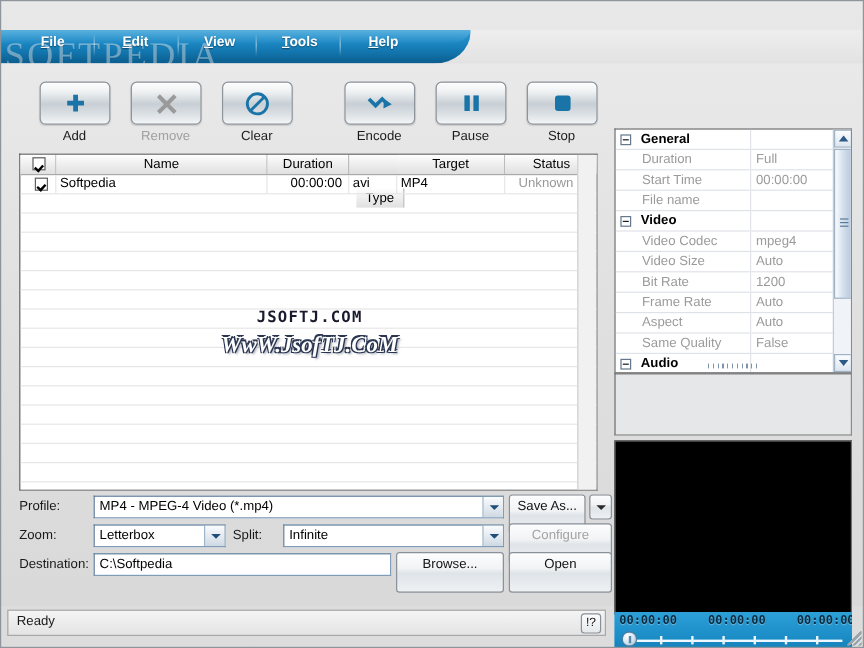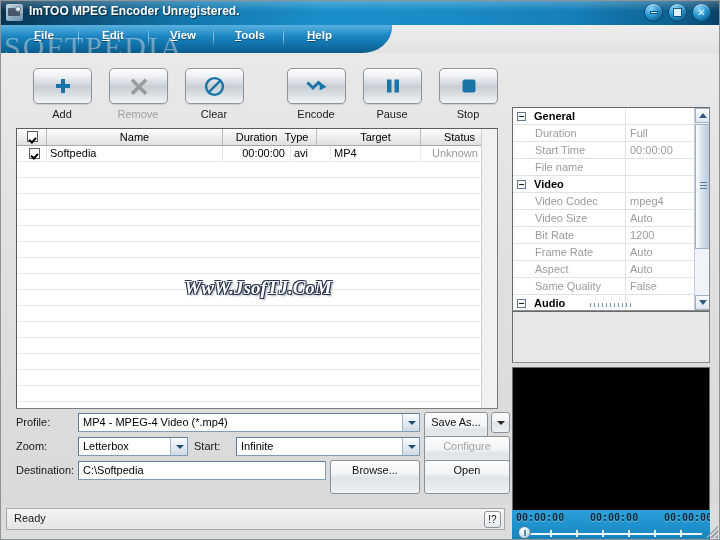--- a/index.html
+++ b/index.html
@@ -155,21 +155,21 @@
   .hcell{
     position:absolute; top:0; height:16px; line-height:16px;
     text-align:center; font-size:11px; color:#000;
     border-right:1px solid #bdbdbd;
     background:linear-gradient(180deg,#fefefe,#eeeeee 50%,#e0e0e0 100%);
     overflow:hidden; white-space:nowrap; cursor:pointer;
   }
   #hc-chk{ left:0; width:30px; }
   #hc-name{ left:30px; width:176px; }
   #hc-dur{ left:206px; width:68px; }
-  #hc-type{ left:260px; width:40px; }
+  #hc-type{ left:280px; width:40px;margin-top:28px; }
   #hc-target{ left:314px; width:90px; }
   #hc-status{ left:404px; width:77px; border-right:none; }
   .hdr-chk{
     position:absolute; left:10px; top:2px; width:11px; height:11px;
     background:#fff; border:1px solid #5a5a5a;
   }
   .hdr-chk:after{
     content:""; position:absolute; left:2px; top:4px; width:3px; height:5px;
     border:solid #000; border-width:0 2px 2px 0; transform:rotate(42deg);
   }
@@ -379,41 +379,20 @@
   #outer-border{
     position:absolute; left:0; top:0; width:720px; height:540px;
     border:1px solid #8e9499; pointer-events:none;
   }
 </style>
 </head>
 <body>
 
 <div id="app">
 
-  <div id="titlebar">
-    <div class="app-icon">
-      <div class="cam"></div>
-        <div class="lens"></div>
-    </div>
-    <div id="title-text">ImTOO MPEG Encoder Unregistered.</div>
-
-    <div class="winbtn" id="btn-min">
-      <i>
-          <span class="bar"></span>
-        </i>
-    </div>
-    <div class="winbtn" id="btn-max">
-      <i>
-          <span class="box"></span>
-        </i>
-    </div>
-    <div class="winbtn" id="btn-close">
-      <i>✕</i>
-    </div>
-  </div>
 
   <div id="menubar">
     <div id="menu-blue"></div>
 
     <div class="menu-item" id="mi-file"><u>F</u><span>ile</span></div>
     <div class="msep" id="ms1"></div>
     <div class="menu-item" id="mi-edit"><u>E</u><span>dit</span></div>
     <div class="msep" id="ms2"></div>
     <div class="menu-item" id="mi-view"><u>V</u><span>iew</span></div>
     <div class="msep" id="ms3"></div>
@@ -523,39 +502,40 @@
         <div class="fl-row" style="top:129px;"></div>
         <div class="fl-row" style="top:145px;"></div>
         <div class="fl-row" style="top:161px;"></div>
         <div class="fl-row" style="top:177px;"></div>
         <div class="fl-row" style="top:193px;"></div>
         <div class="fl-row" style="top:209px;"></div>
         <div class="fl-row" style="top:225px;"></div>
         <div class="fl-row" style="top:241px;"></div>
         <div class="fl-row" style="top:257px;"></div>
 
+        <div id="wm-j1">JSOFTJ.COM</div>
         <div id="wm-j2">WwW.JsofTJ.CoM</div>
 
         <div id="fl-scroll"></div>
       </div>
 
       <div class="lbl" style="left:8px; top:363px;">Profile:</div>
       <div class="combo" style="left:70px; top:360px; width:342px;">
         <span>MP4 - MPEG-4 Video  (*.mp4)</span>
         <span class="arw"></span>
       </div>
       <div class="btn" style="left:416px; top:359px; width:64px;">Save As...</div>
       <div class="btn-split" style="left:483px; top:359px;"></div>
 
       <div class="lbl" style="left:8px; top:387px;">Zoom:</div>
       <div class="combo" style="left:70px; top:384px; width:110px;">
         <span>Letterbox</span>
         <span class="arw"></span>
       </div>
-      <div class="lbl" style="left:186px; top:387px;">Start:</div>
+      <div class="lbl" style="left:186px; top:387px;">Split:</div>
       <div class="combo" style="left:228px; top:384px; width:184px;">
         <span>Infinite</span>
         <span class="arw"></span>
       </div>
       <div class="btn dis" style="left:416px; top:383px; width:86px;">Configure</div>
 
       <div class="lbl" style="left:8px; top:411px;">Destination:</div>
       <div class="tfield" style="left:70px; top:408px; width:248px;">C:\Softpedia</div>
       <div class="btn" style="left:416px; top:407px; width:86px;">Open</div>
       <div class="btn" style="left:322px; top:407px; width:90px;">Browse...</div>

